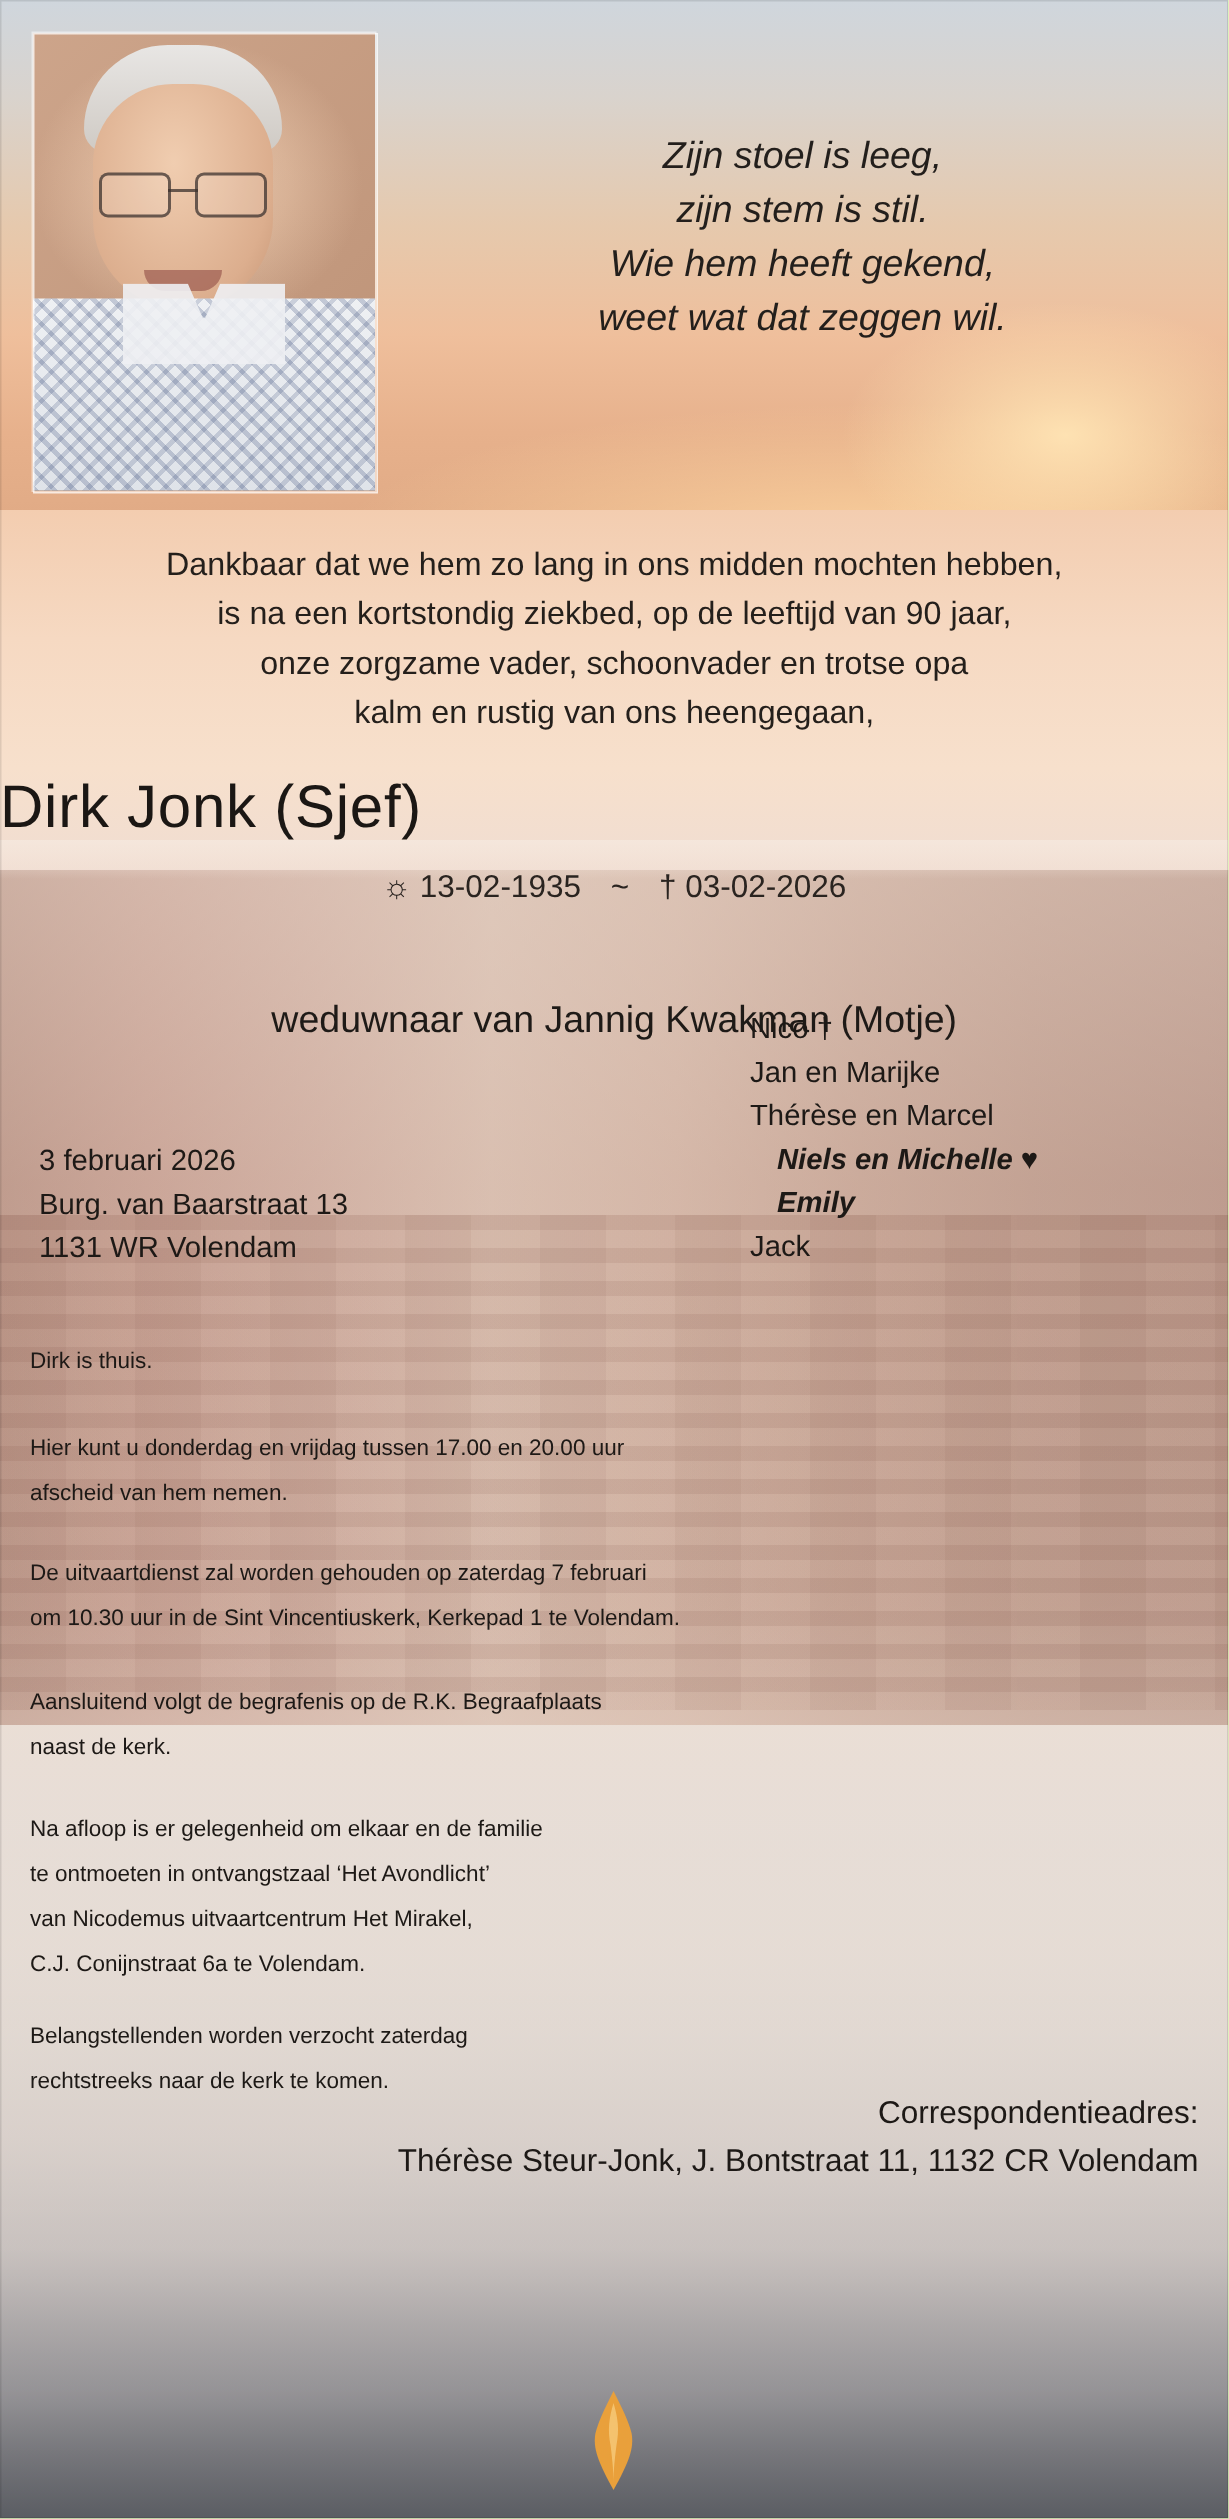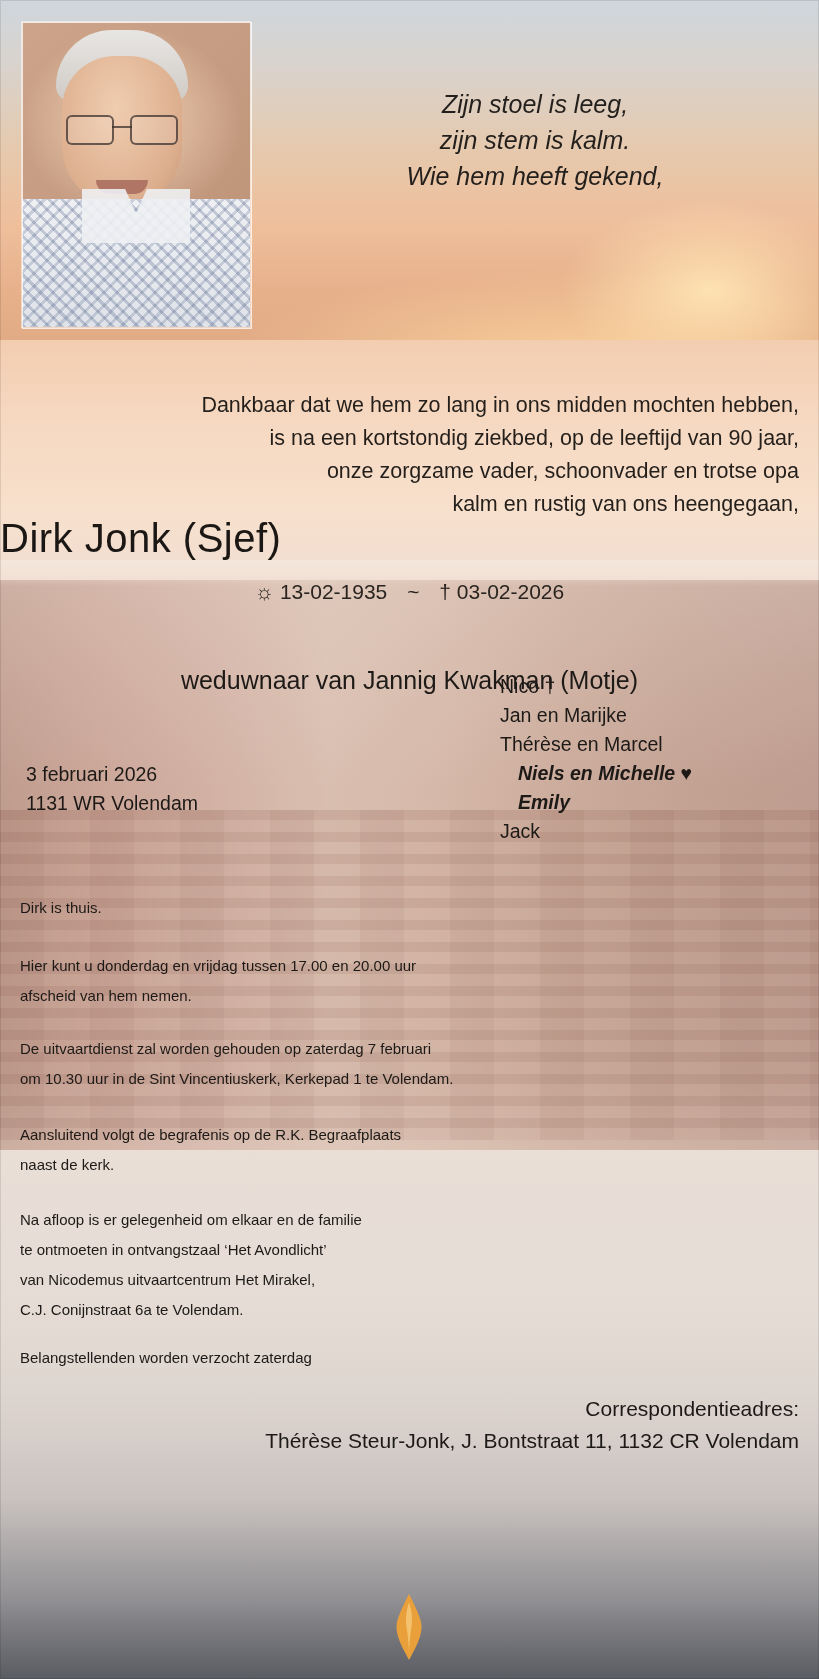--- a/index.html
+++ b/index.html
@@ -161,25 +161,24 @@
     font-size: 25px;
     line-height: 36px;
     color: #231f1c;
     font-family: "Liberation Serif", serif;
   }
   .poem div { font-family: "Liberation Sans", sans-serif; font-style: italic; }
 
   .intro {
     position: absolute;
     left: 20px; top: 360px; width: 779px;
-    text-align: right;
+    text-align: center;
     font-size: 21.5px;
     line-height: 33px;
     color: #241f1b;
-    margin-top: 29px;
   }
   .name {
     position: absolute;
     left: 0; top: 516px; width: 819px;
     text-align: left;
     font-size: 40px;
     letter-spacing: .5px;
     color: #1b1714;
   }
   .dates {
@@ -290,22 +289,23 @@
         <span class="r"></span>
       </div>
     <div class="mouth"></div>
     <div class="shirt"></div>
     <div class="collar"></div>
   </div>
   <div class="portrait-frame"></div>
 
   <div class="poem">
     <div>Zijn stoel is leeg,</div>
-    <div>zijn stem is kalm.</div>
+    <div>zijn stem is stil.</div>
     <div>Wie hem heeft gekend,</div>
+    <div>weet wat dat zeggen wil.</div>
   </div>
 
   <div class="intro">
     <div>Dankbaar dat we hem zo lang in ons midden mochten hebben,</div>
     <div>is na een kortstondig ziekbed, op de leeftijd van 90 jaar,</div>
     <div>onze zorgzame vader, schoonvader en trotse opa</div>
     <div>kalm en rustig van ons heengegaan,</div>
   </div>
 
   <div class="name">Dirk Jonk (Sjef)</div>
@@ -322,20 +322,21 @@
     <div>Nico †</div>
     <div>Jan en Marijke</div>
     <div>Thérèse en Marcel</div>
     <div class="indent">Niels en Michelle ♥</div>
     <div class="indent">Emily</div>
     <div>Jack</div>
   </div>
 
   <div class="address">
     <div>3 februari 2026</div>
+    <div>Burg. van Baarstraat 13</div>
     <div>1131 WR  Volendam</div>
   </div>
 
   <div class="para p-thuis">Dirk is thuis.</div>
 
   <div class="para p-afscheid">
     <div>Hier kunt u donderdag en vrijdag tussen 17.00 en 20.00 uur</div>
     <div>afscheid van hem nemen.</div>
   </div>
 
@@ -351,20 +352,21 @@
 
   <div class="para p-naafloop">
     <div>Na afloop is er gelegenheid om elkaar en de familie</div>
     <div>te ontmoeten in ontvangstzaal ‘Het Avondlicht’</div>
     <div>van Nicodemus uitvaartcentrum Het Mirakel,</div>
     <div>C.J. Conijnstraat 6a te Volendam.</div>
   </div>
 
   <div class="para p-belang">
     <div>Belangstellenden worden verzocht zaterdag</div>
+    <div>rechtstreeks naar de kerk te komen.</div>
   </div>
 
   <div class="corr">
     <div>Correspondentieadres:</div>
     <div>Thérèse Steur-Jonk, J. Bontstraat 11, 1132 CR  Volendam</div>
   </div>
 
   <div class="bird">
     <svg viewBox="0 0 64 70" width="64" height="70" aria-hidden="true">
       <path d="M32 2 C26 14 22 22 20 30 C18 40 22 50 32 68 C42 50 46 40 44 30 C42 22 38 14 32 2 Z" fill="#e9a03b"></path>

